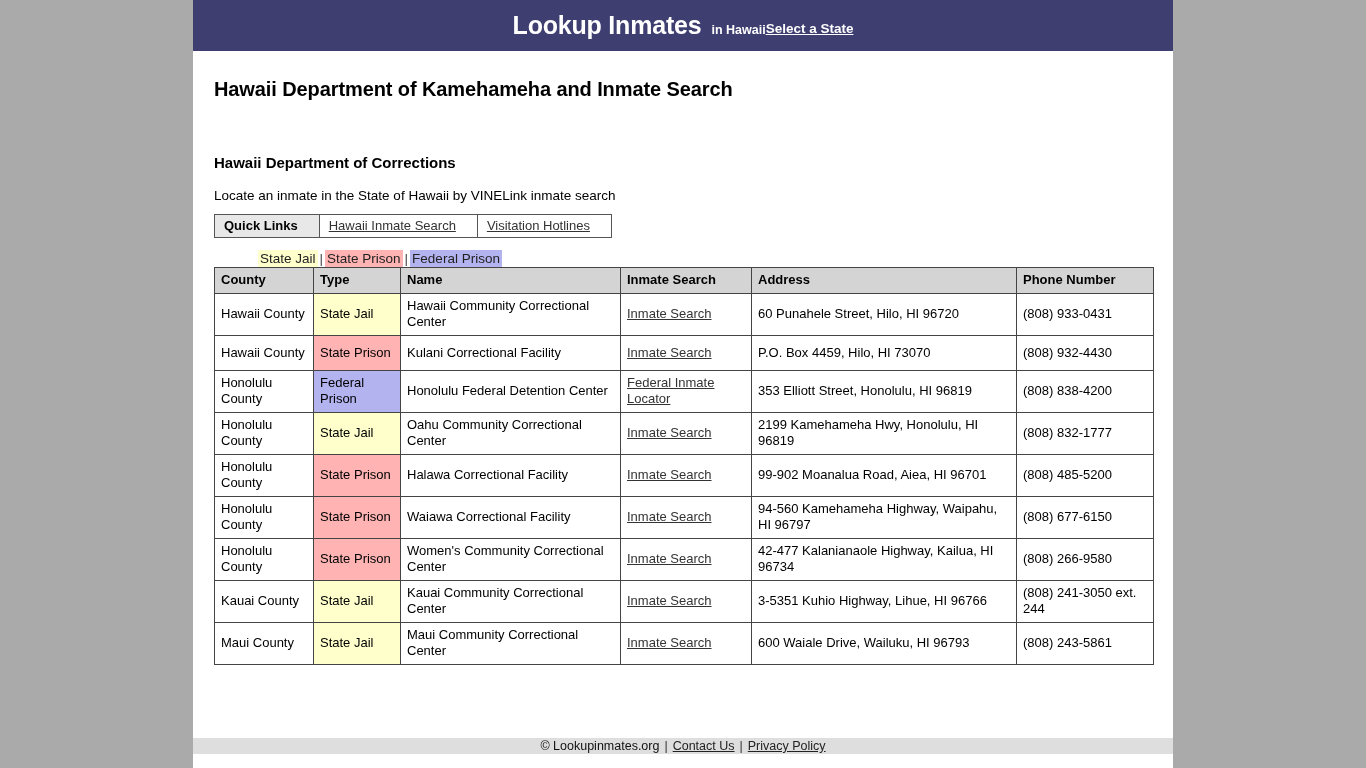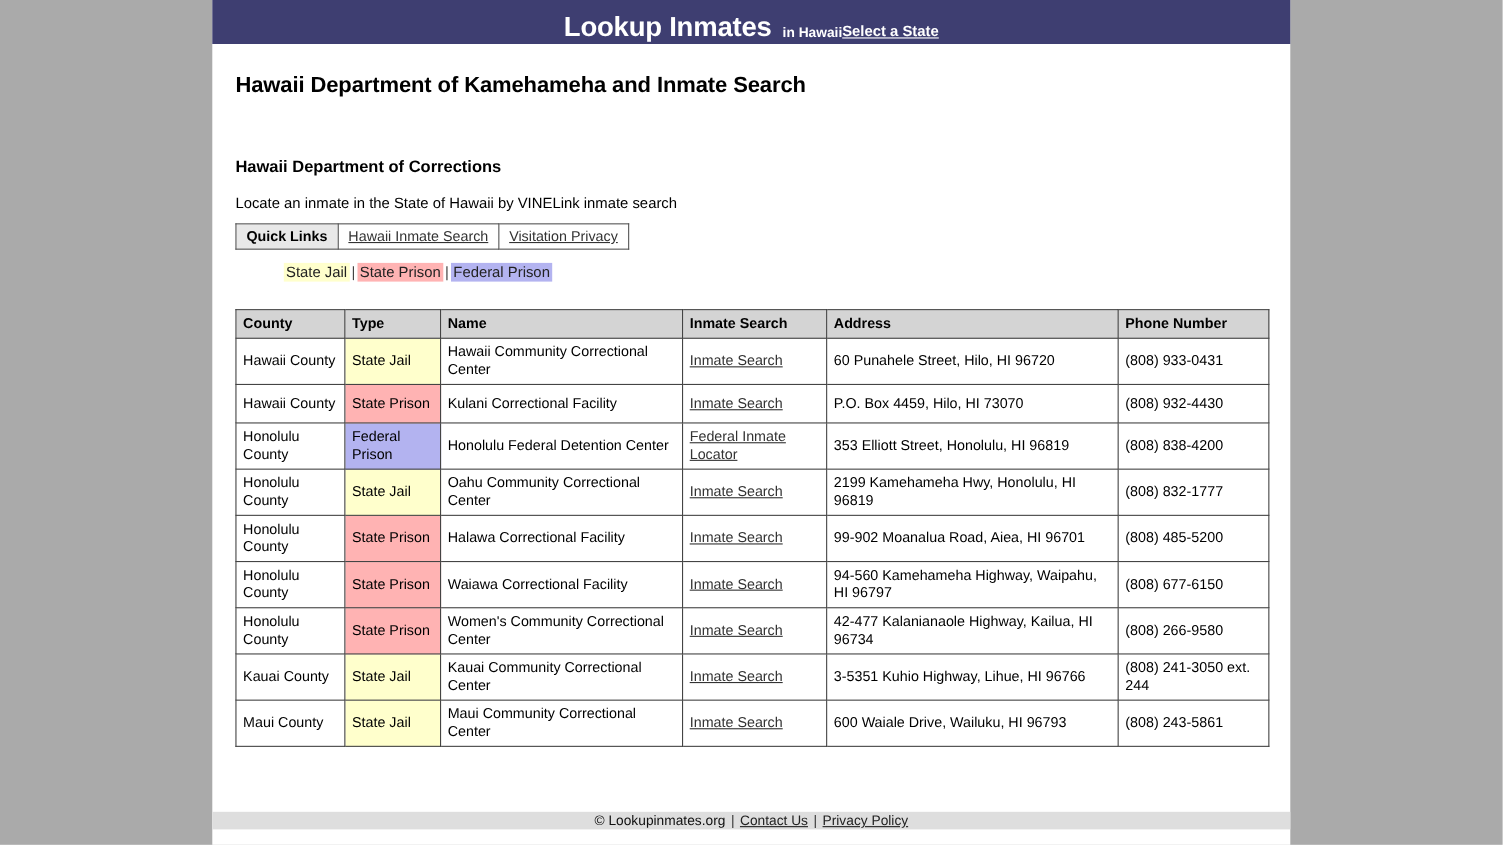--- a/index.html
+++ b/index.html
@@ -17,21 +17,21 @@
     position: absolute;
     left: 193px;
     top: 0;
     width: 980px;
     min-height: 768px;
     background: #ffffff;
   }
   
   .site-header {
     background: #3e3e71;
-    height: 40px;
+    height: 51px;
     position: relative;
   }
   .header-inner {
     position: absolute;
     left: 0; right: 0; top: 0;
     height: 51px;
     display: flex;
     align-items: center;
     justify-content: center;
   }
@@ -82,21 +82,21 @@
     margin: 17px 0 0 0;
   }
   
   table.quick-links {
     border-collapse: collapse;
     margin-top: 11px;
     font-size: 13px;
   }
   table.quick-links td {
     border: 1px solid #555555;
-    padding: 3px 9px 4px 9px;
+    padding: 3px 21px 4px 9px;
     white-space: nowrap;
     line-height: 15px;
   }
   td.ql-label {
     background: #e8e8e8;
     font-weight: bold;
     color: #000;
   }
   td.ql-link a, a.plain-link {
     color: #333333;
@@ -118,21 +118,21 @@
     padding-left: 44px;
   }
   .legend .sep { color: #444; padding: 0 2px; }
   .sw-jail  { background: #ffffcc; }
   .sw-state { background: #ffb3b3; }
   .sw-fed   { background: #b3b3f0; }
   .legend span.chip { padding: 1px 2px; }
   
   table.facilities {
     border-collapse: collapse;
-    margin-top: 25px;
+    margin-top: 0;
     width: 940px;
     table-layout: fixed;
     font-size: 13px;
   }
   table.facilities th,
   table.facilities td {
     border: 1px solid #444444;
     text-align: left;
     vertical-align: middle;
     padding: 4px 6px 5px 6px;
@@ -202,21 +202,21 @@
     <p class="section-desc">Locate an inmate in the State of Hawaii by VINELink inmate search</p>
 
     <table class="quick-links">
       <tbody>
         <tr>
           <td class="ql-label">Quick Links</td>
           <td class="ql-link">
             <a class="plain-link">Hawaii Inmate Search</a>
           </td>
           <td class="ql-link">
-            <a class="plain-link">Visitation Privacy</a>
+            <a class="plain-link">Visitation Hotlines</a>
           </td>
         </tr>
       </tbody>
     </table>
 
 
     <div class="legend">
       <span class="chip sw-jail">State Jail</span><span class="sep">|</span><span class="chip sw-state">State Prison</span><span class="sep">|</span><span class="chip sw-fed">Federal Prison</span>
     </div>
 

